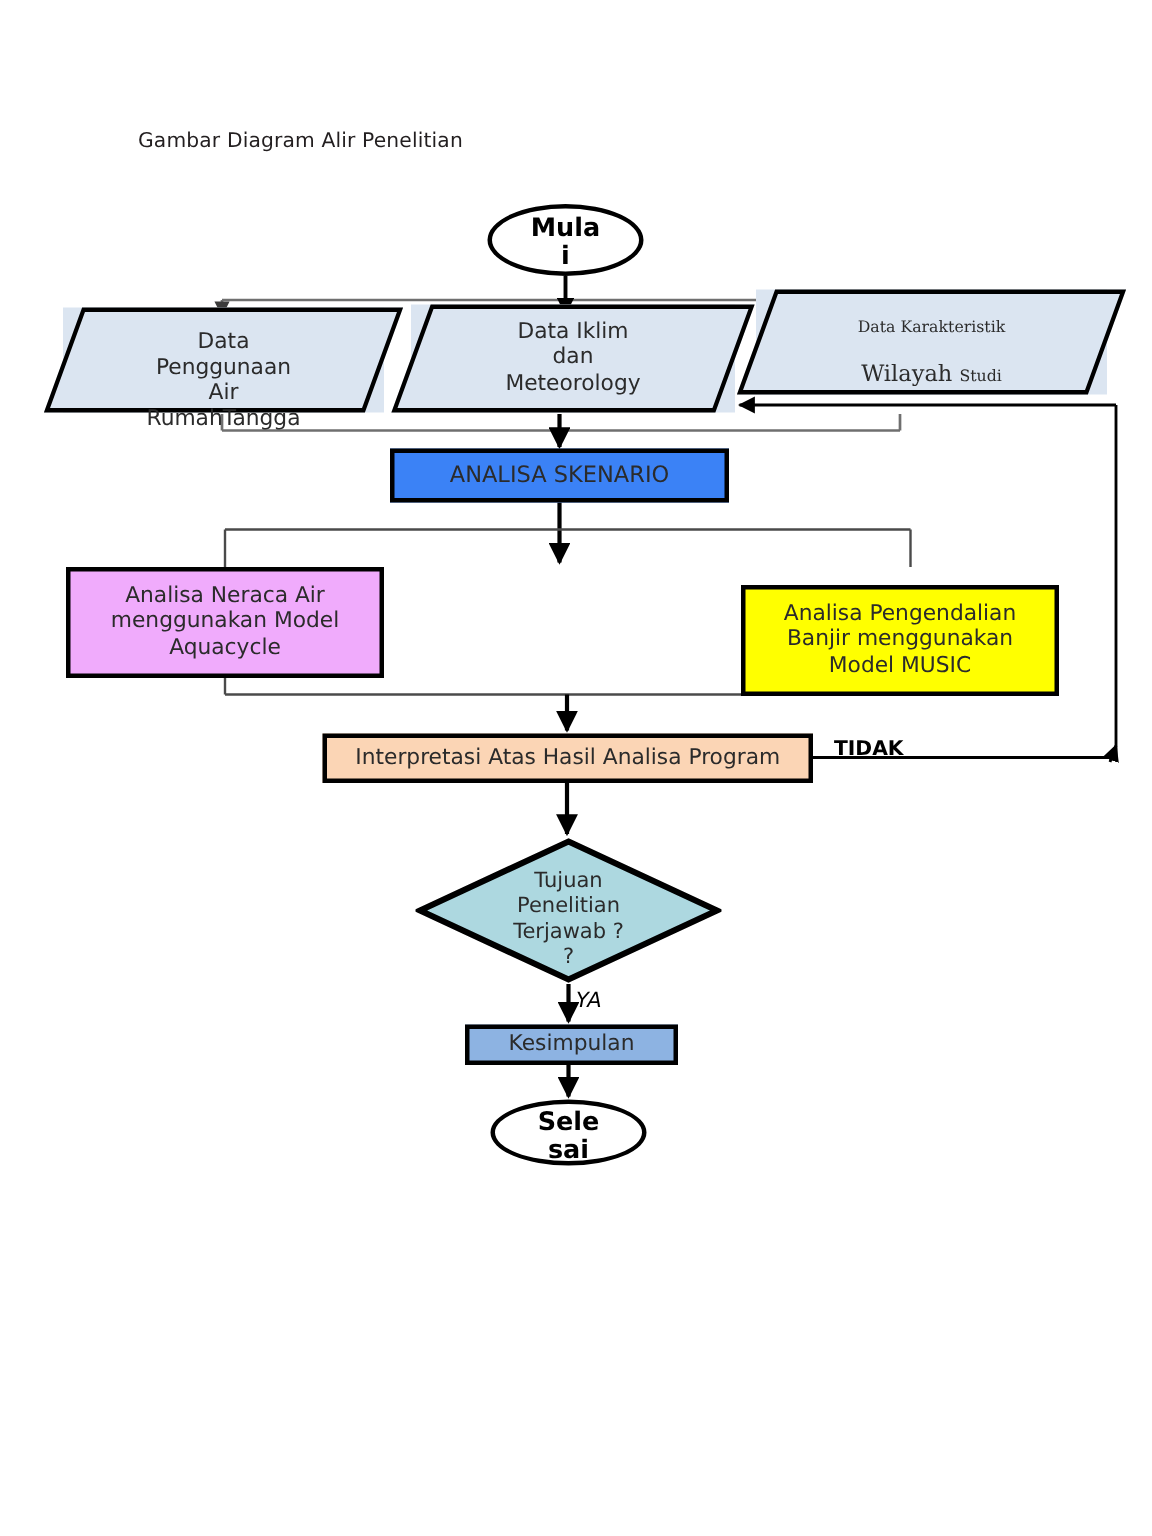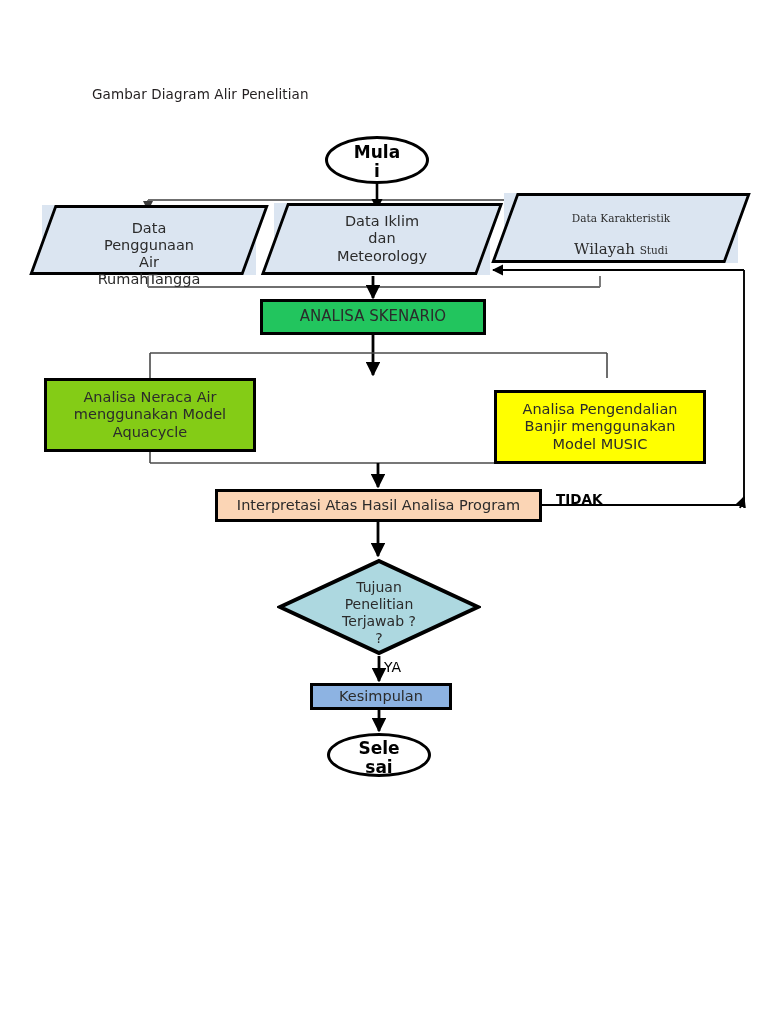--- a/index.html
+++ b/index.html
@@ -157,30 +157,30 @@
     border: 3px solid #000000;
     box-sizing: border-box;
     color: #2b2b2b;
   }
 
   #node-analisa-skenario {
     left: 260px;
     top: 299px;
     width: 226px;
     height: 36px;
-    background: #22c55e;
+    background: #3b82f6;
     font-size: 15px;
   }
 
   #node-neraca-air {
     left: 44px;
     top: 378px;
     width: 212px;
     height: 74px;
-    background: #84cc16;
+    background: #f0abfc;
     font-size: 14.5px;
   }
 
   #node-pengendalian-banjir {
     left: 494px;
     top: 378px;
     width: 212px;
     height: 74px;
     background: #ffff00;
     font-size: 14.5px;
@@ -239,20 +239,21 @@
   }
   #label-tidak {
     left: 556px;
     top: 491px;
   }
   #label-ya {
     left: 384px;
     top: 659px;
     font-weight: normal;
     font-size: 14px;
+    font-style: italic;
   }
 </style>
 </head>
 <body>
 
 <div id="canvas">
 
   <svg id="svg-layer" viewBox="0 0 768 1024" xmlns="http://www.w3.org/2000/svg">
     <defs>
       <marker id="arrow-black" viewBox="0 0 10 10" refX="9" refY="5" markerWidth="5.2" markerHeight="5.2" orient="auto-start-reverse">

